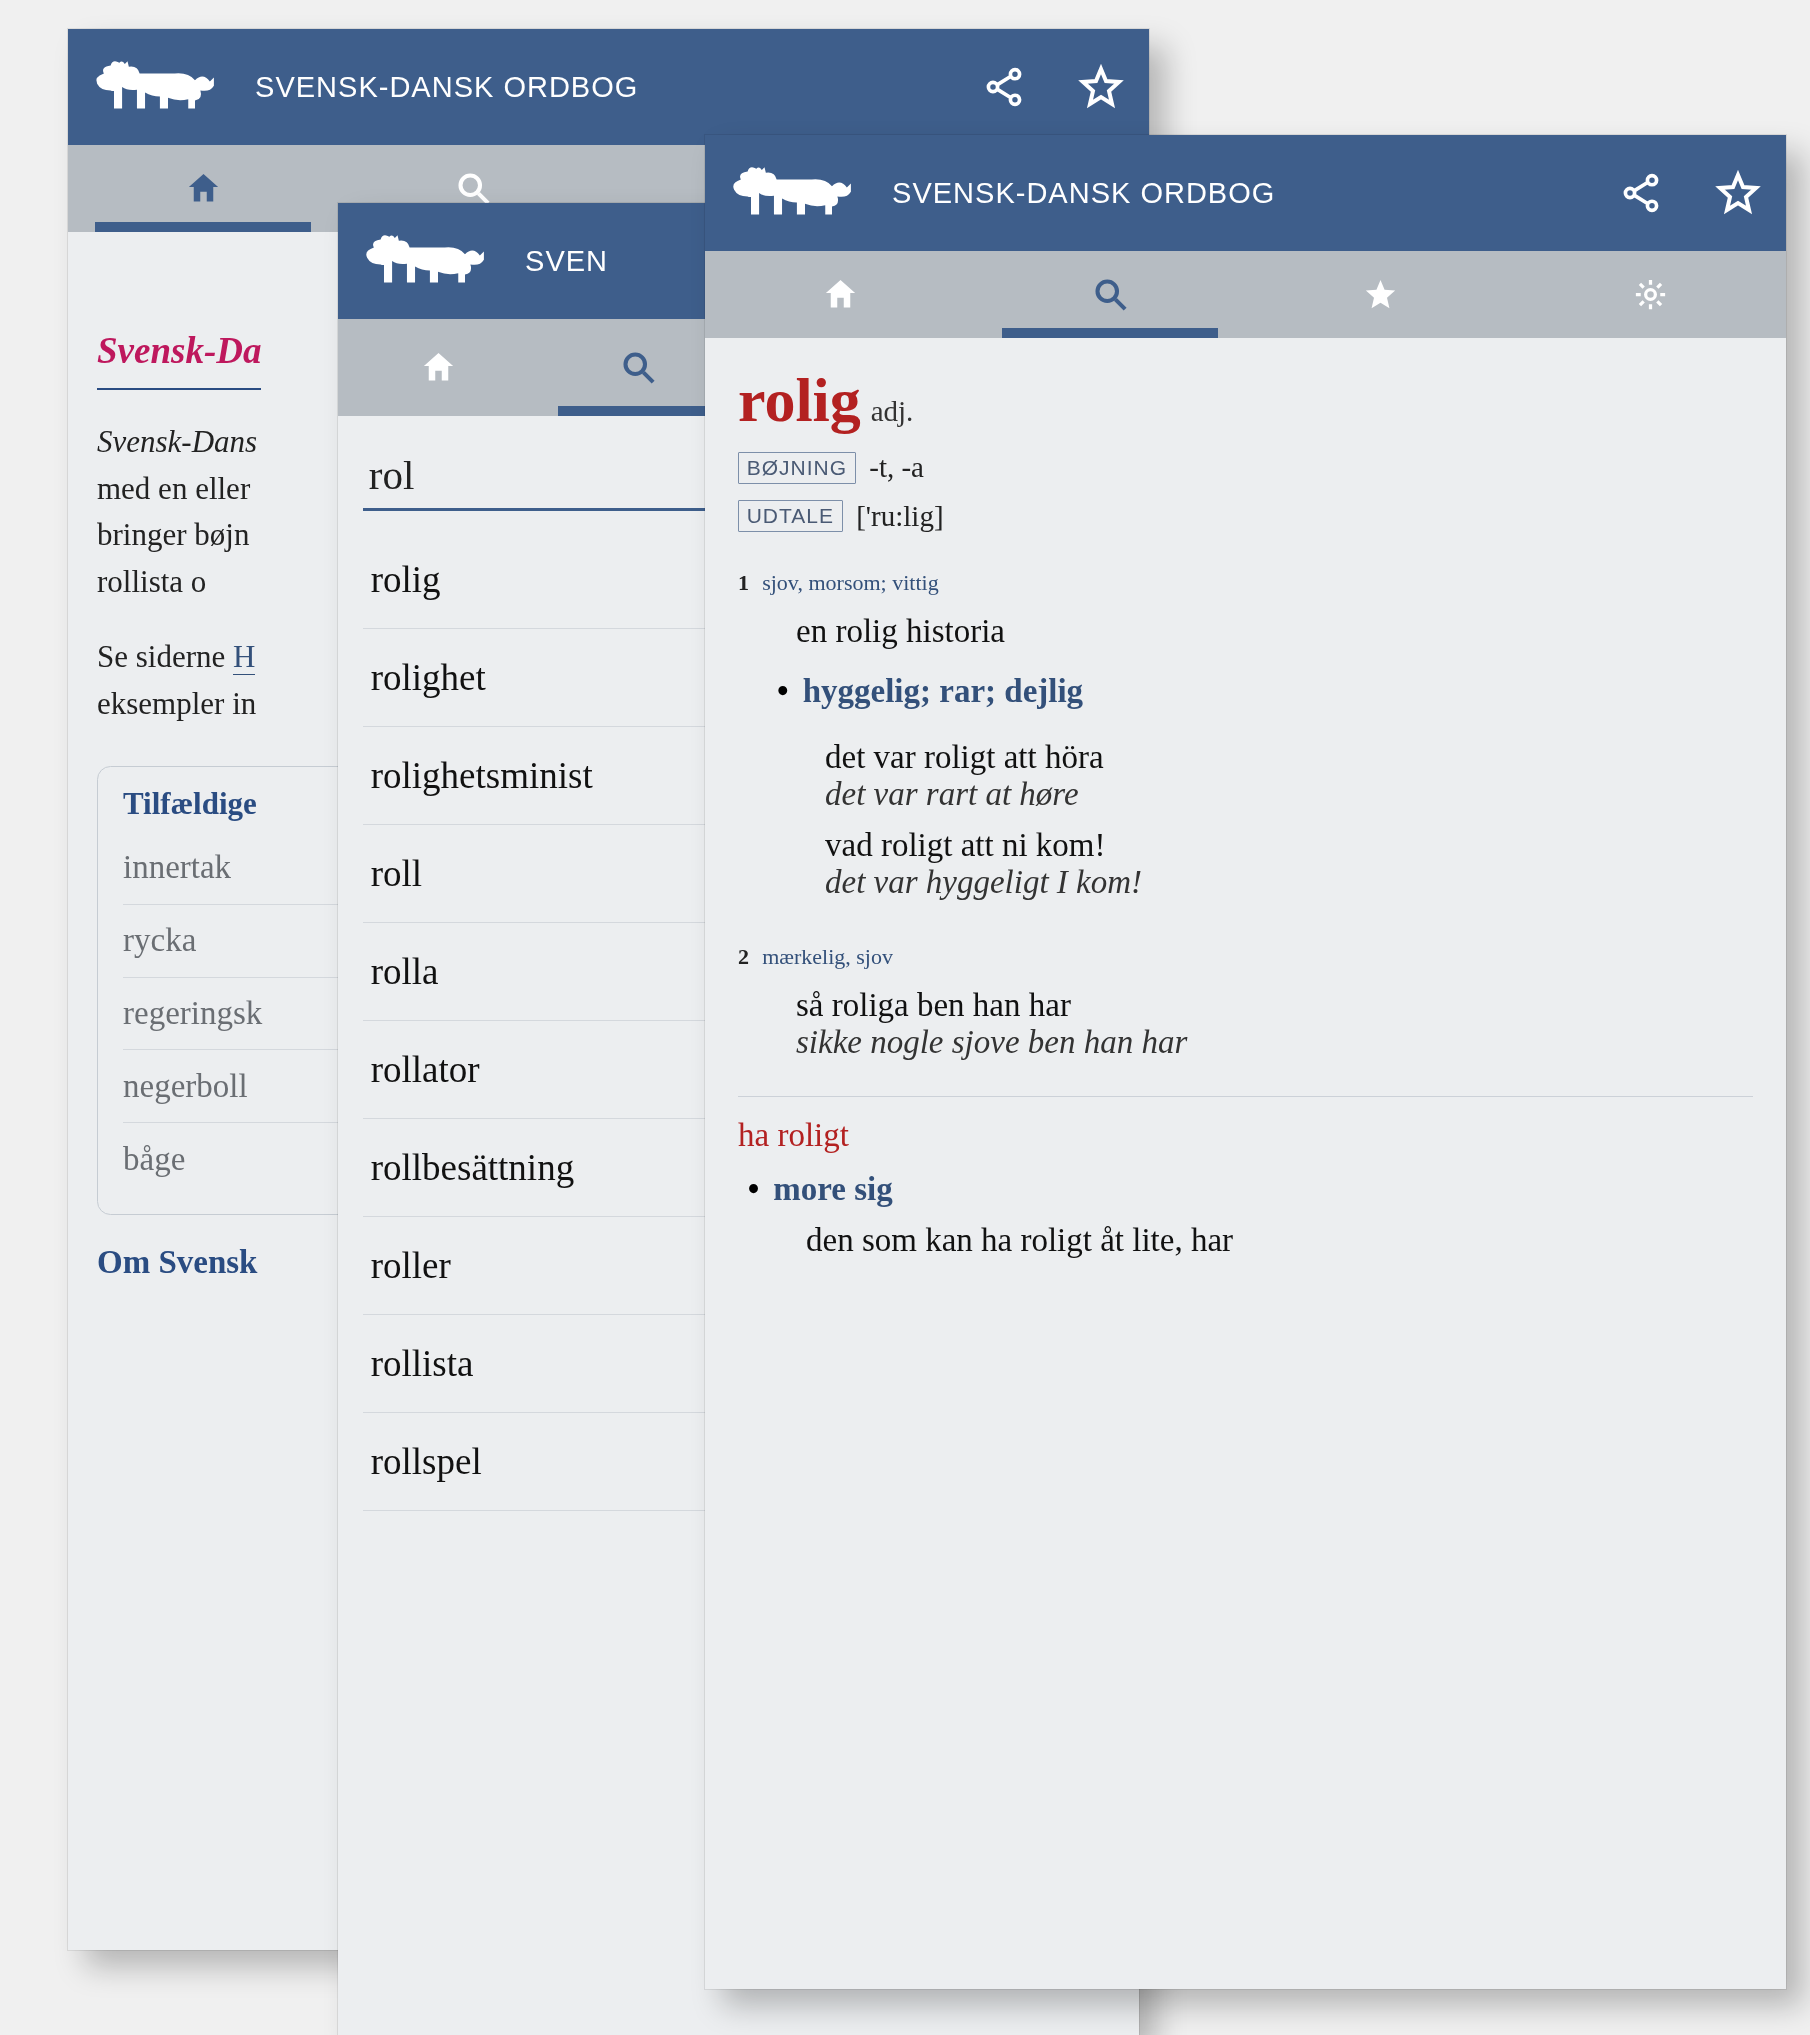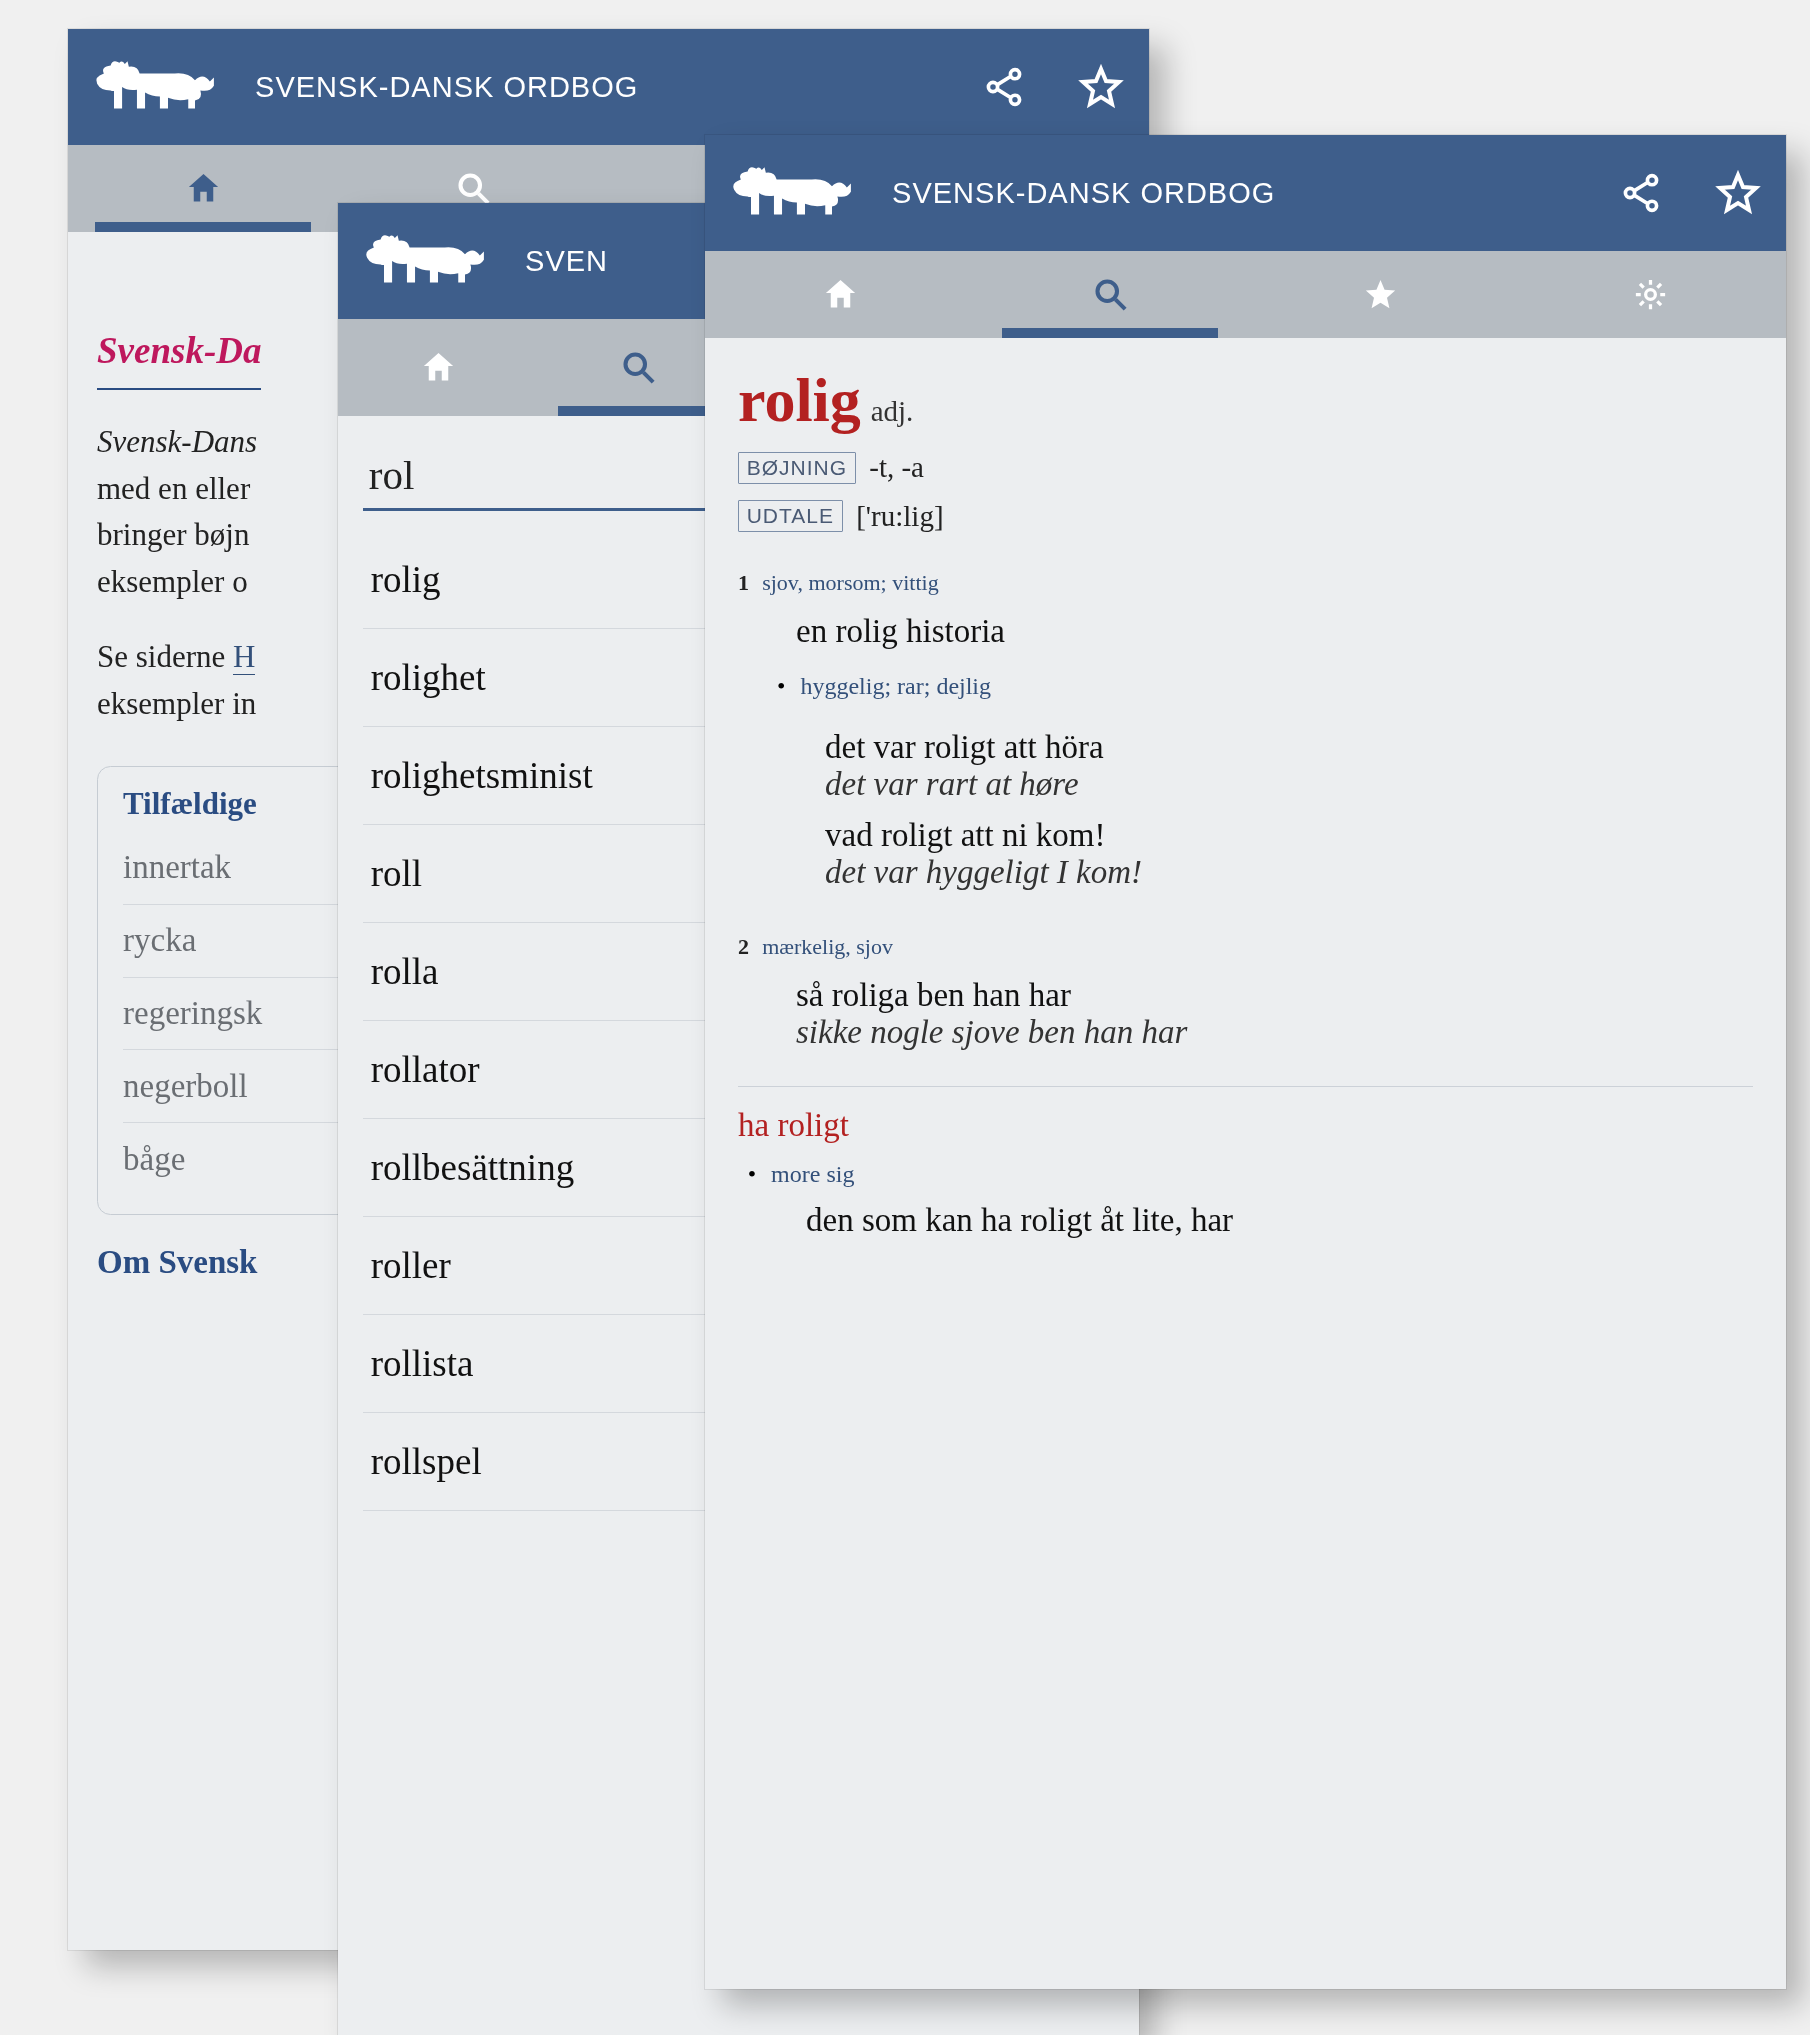--- a/index.html
+++ b/index.html
@@ -61,21 +61,21 @@
   .headword { color:#b32121; font-size:62px; font-weight:bold; display:inline; }
   .pos { font-size:29px; color:#333; margin-left:5.8px;}
   .tagline { margin-top:15.4px; display:flex; align-items:center; gap:13.5px;}
   .tag { border:1.9px solid #7d8fa9; color:#4a5a74; font-size:21px; padding:2.9px 7.7px; border-radius:1px; letter-spacing:1px; font-family: Arial, sans-serif;}
   .tagval { font-size:29px; color:#222;}
   .sense { margin-top:33px; font-size:22px; line-height:1.55;}
   .sensenum { font-weight:bold; color:#222; margin-right:7.7px;}
   .dklink { color:#33507a; }
   .sep { color:#33507a; }
   .ex { margin-left:58px; margin-top:13.5px; font-size:33px; color:#111;}
-  .sub { margin-left:39px; margin-top:23px; font-size:24px;}
+  .sub { margin-left:39px; margin-top:23px; font-size:33px;font-weight:bold;}
   .sub .bullet { display:inline-block; width:17.4px;}
   .trans { font-style:italic; color:#333;}
   .hr { border:none; border-top:1.9px solid #ccd1d8; margin:35px 0 19.3px 0;}
   .phrase-head { color:#b32121; font-size:33px; margin-top:14px;}
   svg { display:block; }
 </style>
 </head>
 <body>
 
 <svg width="0" height="0" style="position:absolute">
@@ -159,21 +159,21 @@
         </svg>
       </div>
   </div>
   <div class="body">
     <div style="height:68px"></div>
     <div class="h1link">Svensk-Da</div>
     <div class="para">
       <span style="font-style:italic">Svensk-Dans</span><br>
       <span>med en eller</span><br>
       <span>bringer bøjn</span><br>
-      <span>eksempler o</span>
+      <span>rollista o</span>
     </div>
     <div class="para">
       <span>Se siderne </span><span class="link" style="border-bottom:1.9px solid #33507a">H</span><br>
       <span>eksempler in</span>
     </div>
     <div class="cardbox">
       <div class="ch">Tilfældige</div>
       <div class="ritem">innertak</div>
       <div class="ritem">rycka</div>
       <div class="ritem">regeringsk</div>

